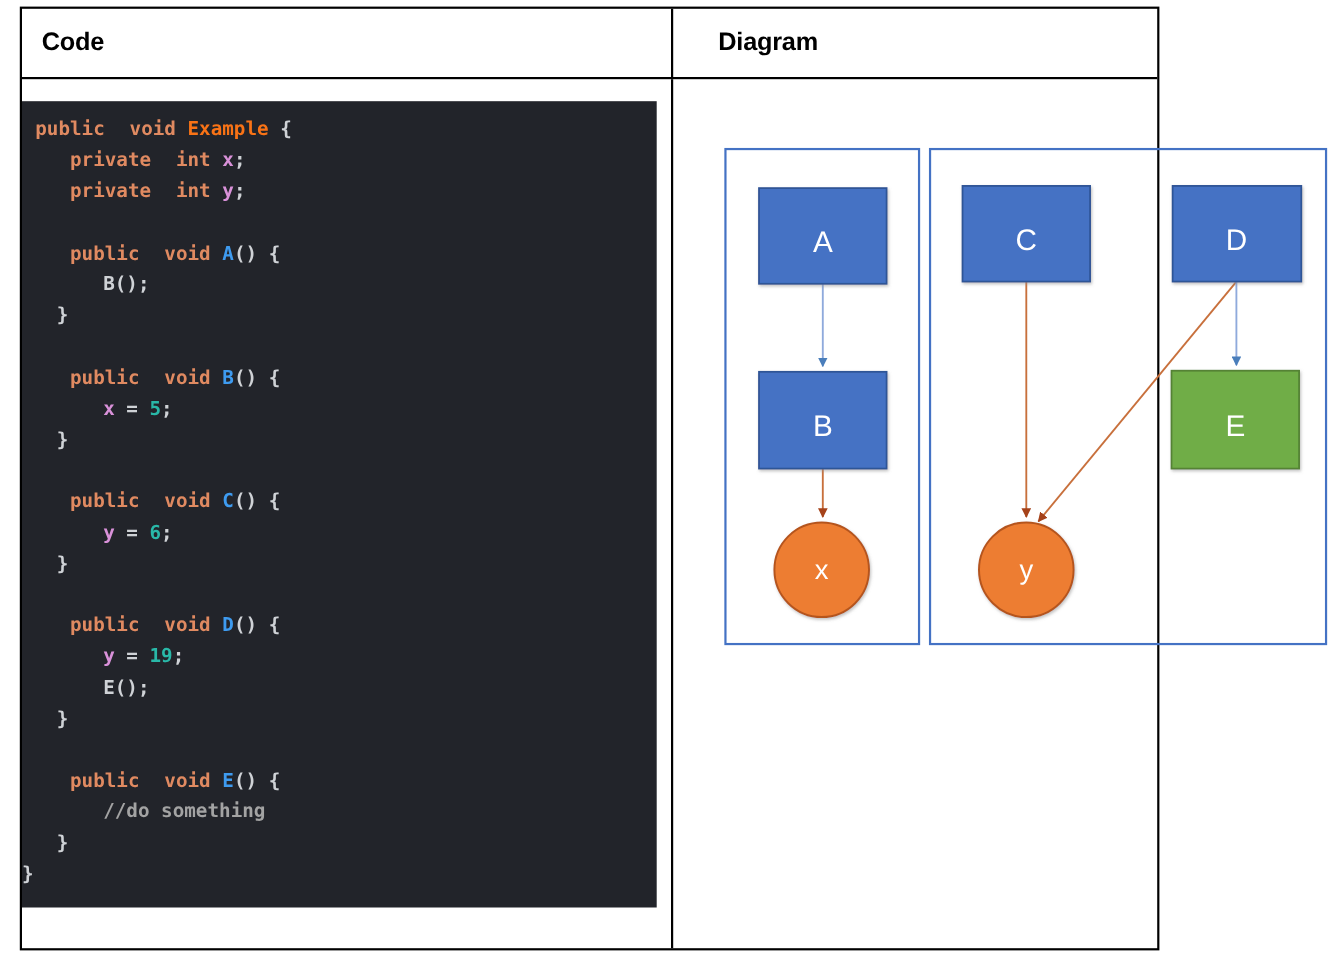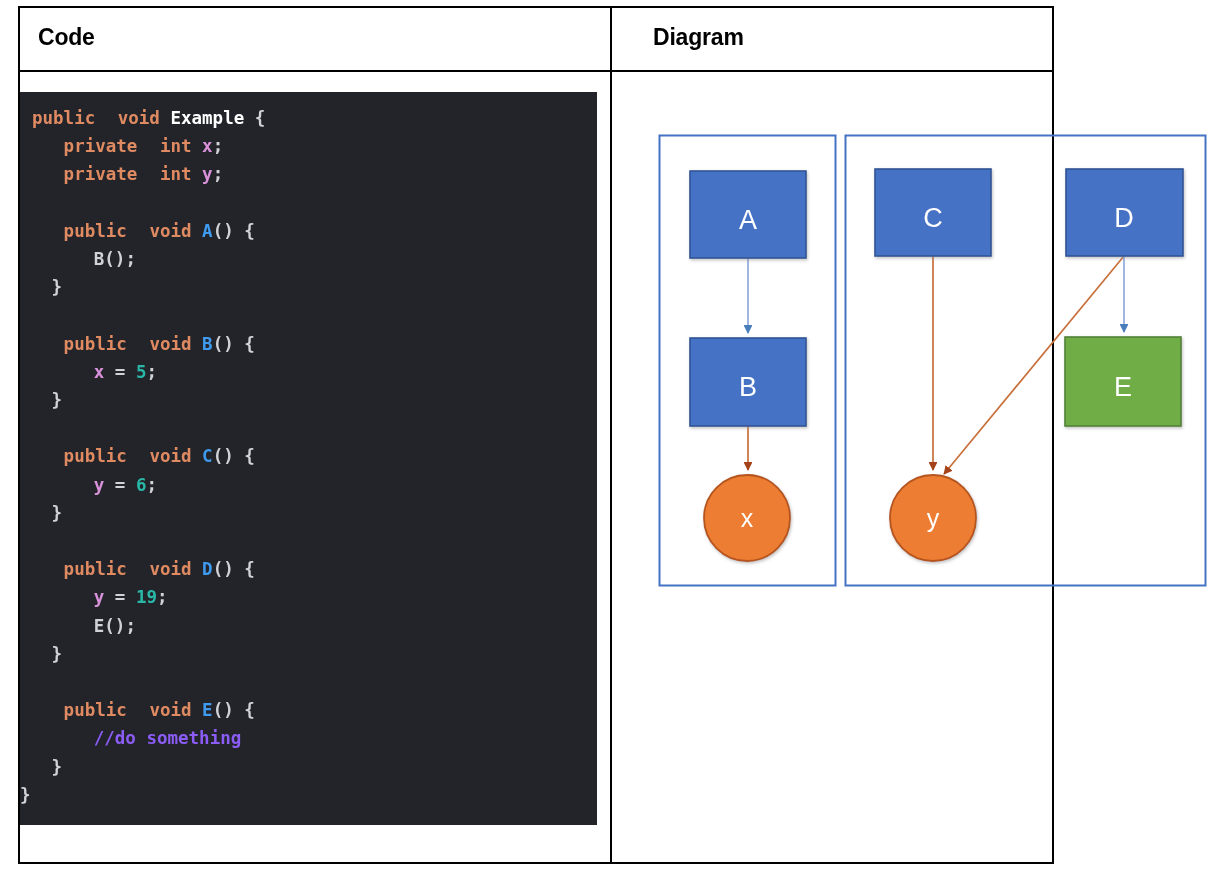--- a/index.html
+++ b/index.html
@@ -82,26 +82,26 @@
     padding: 12px 0 0 0;
     font-family: "DejaVu Sans Mono", "Liberation Mono", monospace;
     font-size: 17.5px;
     line-height: 28.2px;
     font-weight: bold;
     color: #d4d4d4;
     white-space: pre;
     letter-spacing: 0px;
   }
   .tok-kw   { color: #e08a61; padding-left: 12px; }
-  .tok-cls  { color: #ffffff; }
+  .tok-cls  { color: #f97316; }
   .tok-var  { color: #d991d9; }
   .tok-fn   { color: #3e9bf0; }
   .tok-num  { color: #29b8a8; }
   .tok-pln  { color: #cfd2d6; }
-  .tok-com  { color: #8b5cf6; }
+  .tok-com  { color: #a3a3a3; }
 
   
   .diagram {
     position: absolute;
     left: 0;
     top: 0;
     width: 100%;
     height: 100%;
   }
   .diagram svg { display: block; }

